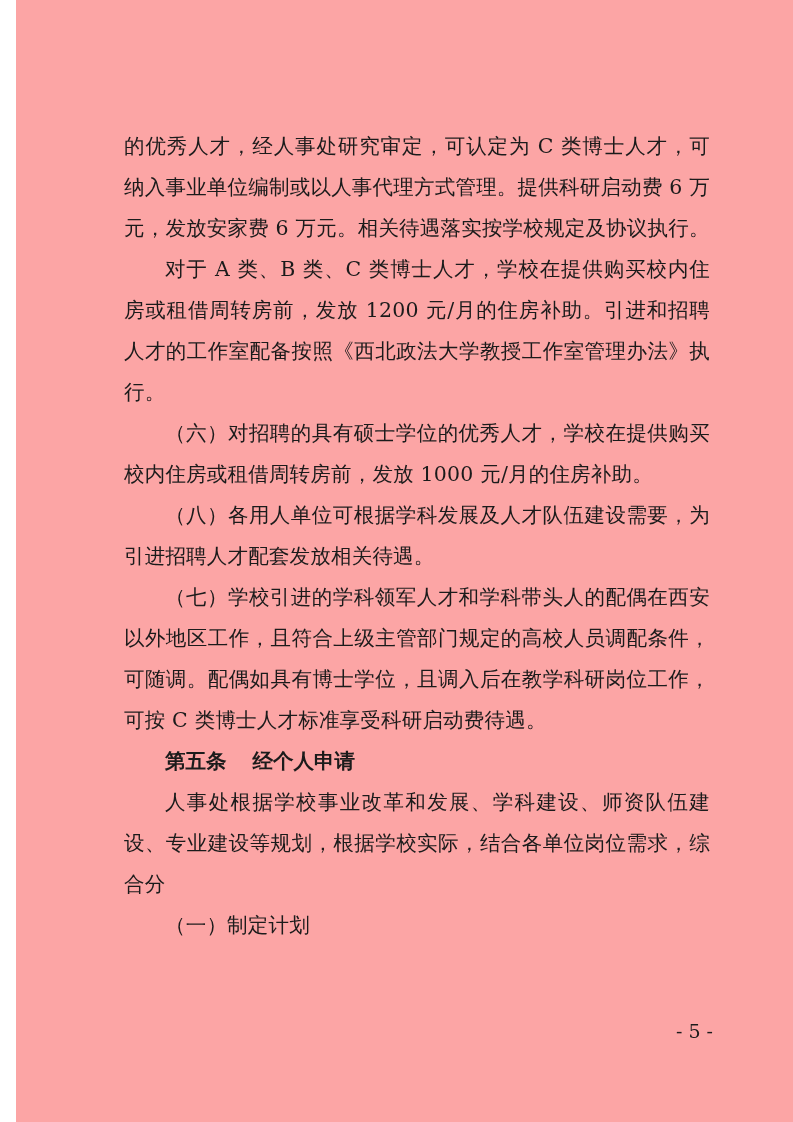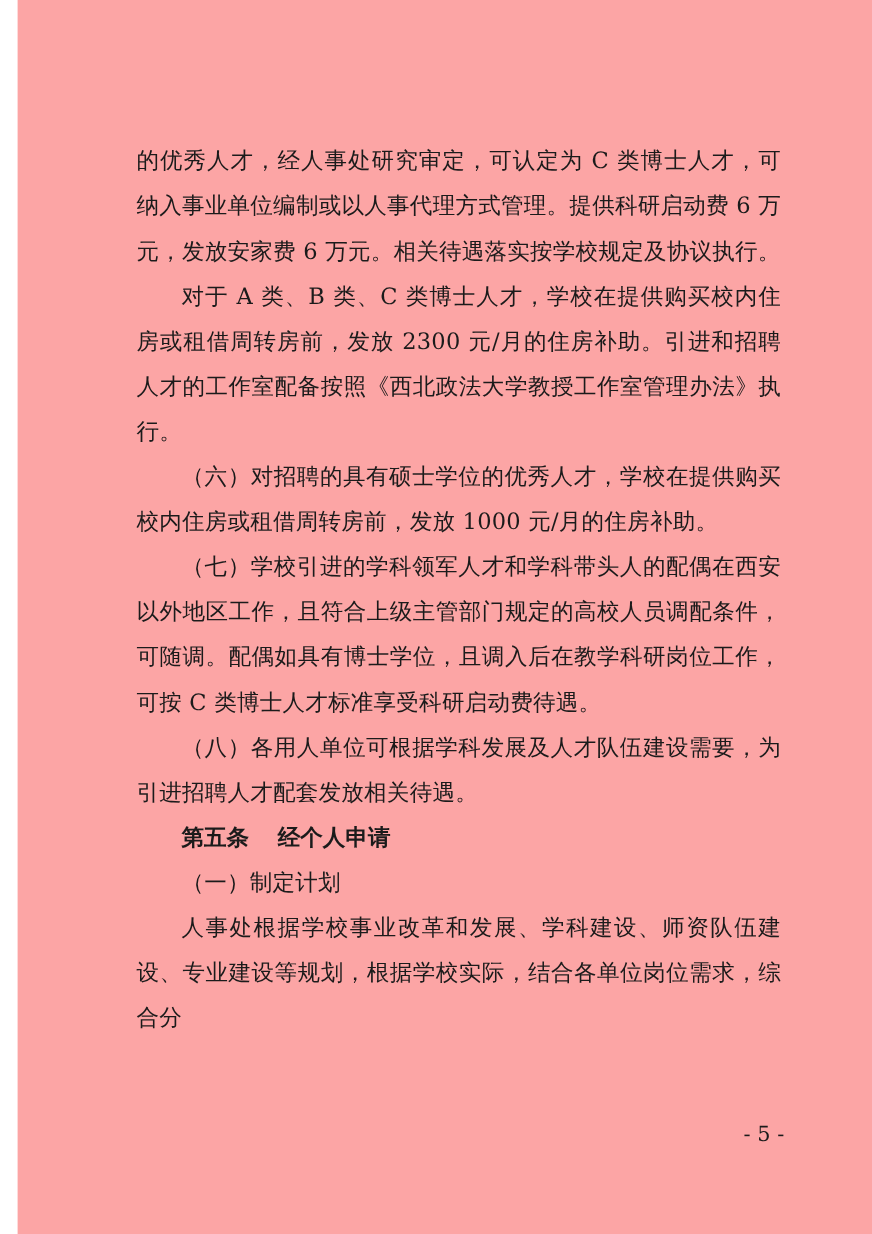--- a/index.html
+++ b/index.html
@@ -65,26 +65,26 @@
     color: #1b1b1b;
   }
 </style>
 </head>
 <body>
 
 <div class="page">
   <div class="content">
 
     <p class="para">的优秀人才，经人事处研究审定，可认定为 C 类博士人才，可纳入事业单位编制或以人事代理方式管理。提供科研启动费 6 万元，发放安家费 6 万元。相关待遇落实按学校规定及协议执行。</p>
-    <p class="para indent">对于 A 类、B 类、C 类博士人才，学校在提供购买校内住房或租借周转房前，发放 2300 元/月的住房补助。引进和招聘人才的工作室配备按照《西北政法大学教授工作室管理办法》执行。</p>
+    <p class="para indent">对于 A 类、B 类、C 类博士人才，学校在提供购买校内住房或租借周转房前，发放 1200 元/月的住房补助。引进和招聘人才的工作室配备按照《西北政法大学教授工作室管理办法》执行。</p>
     <p class="para indent">（六）对招聘的具有硕士学位的优秀人才，学校在提供购买校内住房或租借周转房前，发放 1000 元/月的住房补助。</p>
+    <p class="para indent">（八）各用人单位可根据学科发展及人才队伍建设需要，为引进招聘人才配套发放相关待遇。</p>
     <p class="para indent">（七）学校引进的学科领军人才和学科带头人的配偶在西安以外地区工作，且符合上级主管部门规定的高校人员调配条件，可随调。配偶如具有博士学位，且调入后在教学科研岗位工作，可按 C 类博士人才标准享受科研启动费待遇。</p>
-    <p class="para indent">（八）各用人单位可根据学科发展及人才队伍建设需要，为引进招聘人才配套发放相关待遇。</p>
 
     <p class="heading"><span>第五条</span><span class="hd-gap"></span><span>经个人申请</span></p>
 
+    <p class="para indent">人事处根据学校事业改革和发展、学科建设、师资队伍建设、专业建设等规划，根据学校实际，结合各单位岗位需求，综合分</p>
     <p class="para indent">（一）制定计划</p>
-    <p class="para indent">人事处根据学校事业改革和发展、学科建设、师资队伍建设、专业建设等规划，根据学校实际，结合各单位岗位需求，综合分</p>
 
   </div>
 
   <div class="page-number">- 5 -</div>
 </div>
 
 </body></html>

